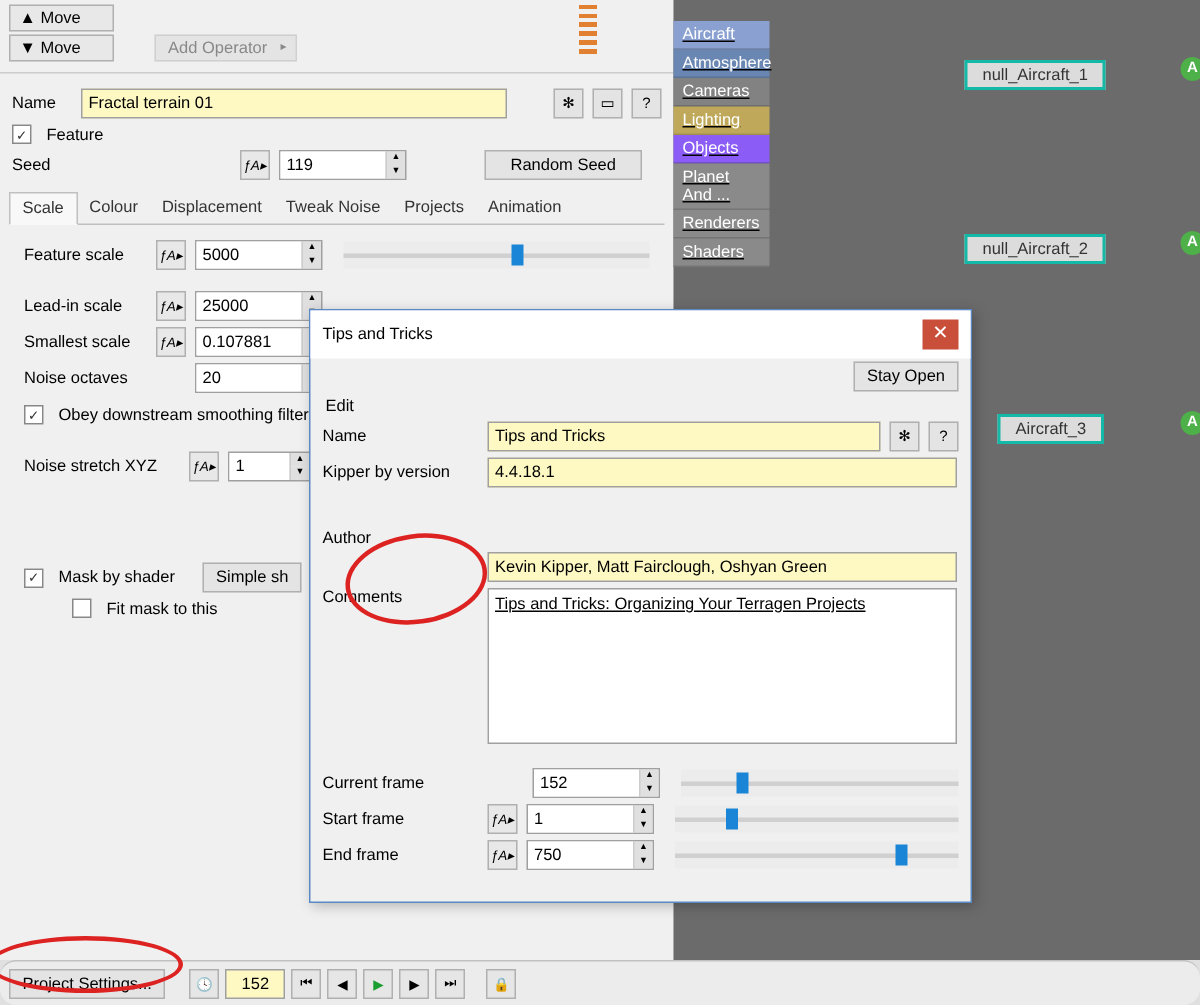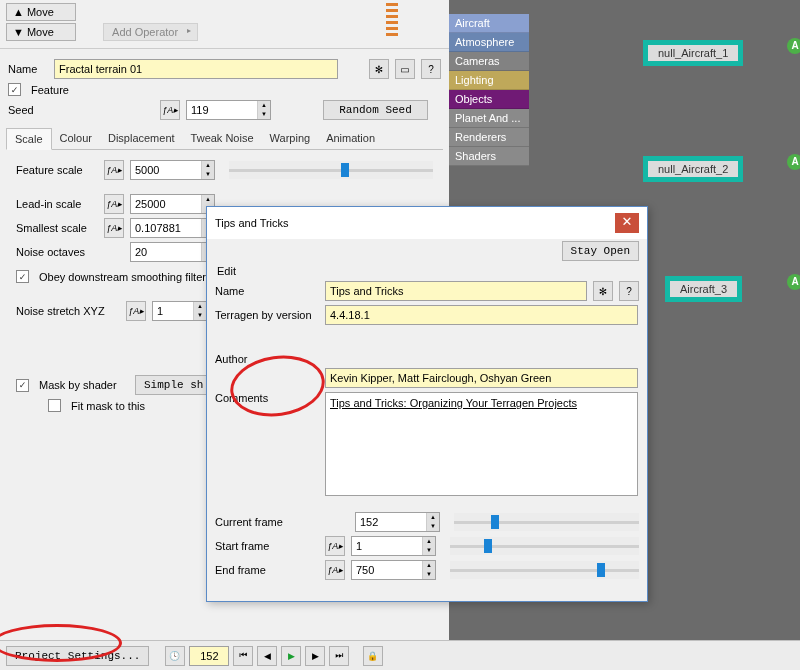--- a/index.html
+++ b/index.html
@@ -6,46 +6,46 @@
 body { margin: 0; width: 800px; height: 670px; background: #e0e0e0; position: relative; overflow: hidden; }
 .left { left: 0; top: 0; width: 449px; height: 640px; background: #f0f0f0; padding-top: 0; }
 .topbtns { padding: 2px 6px; }
 .arrowbtn { display: inline-block; border: 1px solid #b0b0b0; background: #e8e8e8; padding: 2px 10px 2px 6px; margin: 1px 0; width: 70px; cursor: pointer; }
 .addop { display: inline-block; border: 1px solid #d0d0d0; background: #e4e4e4; color: #888; padding: 2px 18px 2px 8px; width: 95px; margin-left: 24px; cursor: pointer; position: relative; }
 .addop::after { content: "▸"; position: absolute; right: 6px; font-size: 8px; color: #888; }
 .row { display: flex; align-items: center; padding: 2px 8px; gap: 6px; }
 .lbl { width: 70px; }
 .lbl-wide { width: 95px; }
 .txt { border: 1px solid #a0a0a0; background: #fef9c3; padding: 2px 4px; height: 20px; }
-.btn { border: 1px solid #b0b0b0; background: #e4e4e4; padding: 2px 8px; cursor: pointer; height: 20px; display: inline-flex; align-items: center; font-family: Liberation Mono, monospace; }
+.btn { border: 1px solid #b0b0b0; background: #e4e4e4; padding: 2px 8px; cursor: pointer; height: 20px; display: inline-flex; align-items: center; }
 .iconbtn { width: 20px; height: 20px; border: 1px solid #b0b0b0; background: #e4e4e4; display: inline-flex; align-items: center; justify-content: center; font-size: 10px; cursor: pointer; }
 .cb { width: 13px; height: 13px; border: 1px solid #888; background: #fff; display: inline-flex; align-items: center; justify-content: center; font-size: 9px; color: #333; margin-right: 4px; }
 .cb.checked::after { content: "✓"; }
 .tabs { display: flex; border-bottom: 1px solid #c0c0c0; margin: 6px 6px 0 6px; }
 .tab { padding: 4px 8px; color: #333; cursor: pointer; }
 .tab.active { background: #f8f8f8; border: 1px solid #c0c0c0; border-bottom: 1px solid #f8f8f8; margin-bottom: -1px; }
 .spin { display: inline-flex; border: 1px solid #a0a0a0; }
 .spin input { border: none; width: 70px; padding: 2px 4px; height: 18px; }
 .spin .ud { width: 13px; display: flex; flex-direction: column; }
 .spin .ud span { flex: 1; background: #e0e0e0; font-size: 6px; text-align: center; line-height: 8px; border-left: 1px solid #ccc; cursor: pointer; }
 .slider { flex: 1; height: 18px; position: relative; background: #ececec; margin-left: 8px; }
 .slider .track { position: absolute; top: 8px; left: 0; right: 0; height: 3px; background: #d0d0d0; }
 .slider .thumb { position: absolute; width: 8px; height: 14px; top: 2px; background: #1a84d6; }
 .nodearea { position: absolute; left: 449px; top: 0; right: 0; bottom: 30px; background: #6b6b6b; }
-.catlist { position: absolute; left: 0; top: 14px; width: 80px; }
+.catlist { position: absolute; left: 0; top: 14px; width: 64px; text-decoration: underline; }
 .cat { padding: 3px 6px; color: #fff; font-size: 11px; cursor: pointer; border-bottom: 1px solid rgba(0,0,0,.15); }
-.node { position: absolute; background: #dcdcdc; border: 5px solid #14b8a6; padding: 2px 10px; font-size: 11px; color: #333; }
+.node { position: absolute; background: #dcdcdc; border: 2px solid #14b8a6; padding: 2px 10px; font-size: 11px; color: #333; }
 .badge { position: absolute; width: 16px; height: 16px; border-radius: 50%; background: #4db048; color: #fff; font-size: 10px; text-align: center; line-height: 16px; font-weight: bold; }
 .tline-top { position: absolute; left: 386px; top: 0; width: 12px; height: 36px; background: repeating-linear-gradient(0deg,#e08030 0 3px,transparent 3px 6px); }
 .dlg { position: absolute; left: 206px; top: 206px; width: 442px; height: 396px; background: #f0f0f0; border: 1px solid #5a8ac6; box-shadow: 2px 2px 8px rgba(0,0,0,.25); }
 .dlgtitle { background: #fff; padding: 6px 8px; font-size: 12px; display: flex; justify-content: space-between; align-items: center; }
 .closebtn { width: 24px; height: 20px; background: #c94f3a; color: #fff; text-align: center; line-height: 18px; cursor: pointer; font-size: 13px; }
 .menuitem { padding: 2px 10px; display: inline-block; cursor: pointer; }
 .textarea { border: 1px solid #a0a0a0; background: #fff; padding: 4px; height: 104px; width: 313px; resize: none; font: inherit; text-decoration: underline; }
-.bottombar { position: absolute; left: 0; bottom: 0; width: 800px; height: 30px; background: #ececec; border-top: 1px solid #c0c0c0; display: flex; align-items: center; gap: 4px; padding: 0 6px; }
+.bottombar { position: absolute; left: 0; bottom: 0; width: 800px; height: 30px; background: #ececec; border-top: 1px solid #c0c0c0; display: flex; align-items: center; gap: 4px; padding: 0 6px; border-radius: 11px; }
 .tcbtn { width: 20px; height: 20px; border: 1px solid #b0b0b0; background: #e6e6e6; display: inline-flex; align-items: center; justify-content: center; font-size: 9px; cursor: pointer; }
 .circle { position: absolute; border: 3px solid #d22; border-radius: 50%; pointer-events: none; }
 .c1 { left: 230px; top: 356px; width: 95px; height: 60px; transform: rotate(-8deg); }
 .c2 { left: -8px; top: 624px; width: 130px; height: 38px; }
 .funcbtn { width: 20px; height: 20px; border: 1px solid #b0b0b0; background: #e8e8e8; display: inline-flex; align-items: center; justify-content: center; font-size: 9px; font-style: italic; cursor: pointer; }
 .play { color: #1a9e30; }
 </style>
 </head>
 <body>
 
@@ -81,21 +81,21 @@
           </div>
         </div>
       <span style="width:40px"></span>
       <button class="btn" style="width:105px;justify-content:center">Random Seed</button>
     </div>
     <div class="tabs">
       <div class="tab active">Scale</div>
       <div class="tab">Colour</div>
       <div class="tab">Displacement</div>
       <div class="tab">Tweak Noise</div>
-      <div class="tab">Warping</div>
+      <div class="tab">Projects</div>
       <div class="tab">Animation</div>
     </div>
     <div style="padding:8px 8px">
       <div class="row">
         <span class="lbl-wide" style="width:82px">Feature scale</span>
         <span class="funcbtn">ƒA▸</span>
         <div class="spin">
             <input value="5000" style="">
             <div class="ud">
               <span>▲</span>
@@ -170,21 +170,21 @@
     </div>
   </div>
 </div>
 
 <div class="nodearea">
   <div class="catlist">
     <div class="cat" style="background:#8aa0d0">Aircraft</div>
     <div class="cat" style="background:#6a86b2">Atmosphere</div>
     <div class="cat" style="background:#828282">Cameras</div>
     <div class="cat" style="background:#bfa85a">Lighting</div>
-    <div class="cat" style="background:#701a75">Objects</div>
+    <div class="cat" style="background:#8b5cf6">Objects</div>
     <div class="cat" style="background:#8a8a8a">Planet And ...</div>
     <div class="cat" style="background:#8a8a8a">Renderers</div>
     <div class="cat" style="background:#8a8a8a">Shaders</div>
   </div>
   <div class="node" style="left:194px;top:40px">null_Aircraft_1</div>
   <div class="badge" style="left:338px;top:38px">A</div>
   <div class="node" style="left:194px;top:156px">null_Aircraft_2</div>
   <div class="badge" style="left:338px;top:154px">A</div>
   <div class="node" style="left:216px;top:276px">Aircraft_3</div>
   <div class="badge" style="left:338px;top:274px">A</div>
@@ -199,21 +199,21 @@
     <button class="btn">Stay Open</button>
   </div>
   <div><span class="menuitem">Edit</span></div>
   <div class="row">
     <span style="width:104px">Name</span>
     <input class="txt" style="width: 262px;" value="Tips and Tricks">
     <span class="iconbtn">✻</span>
     <span class="iconbtn">?</span>
   </div>
   <div class="row">
-    <span style="width:104px">Terragen by version</span>
+    <span style="width:104px">Kipper by version</span>
     <input class="txt" style="width: 313px;" value="4.4.18.1">
   </div>
   <div class="row">
     <span style="width:104px">Author</span>
     <input class="txt" style="width: 313px; margin-top: 39px;" value="Kevin Kipper, Matt Fairclough, Oshyan Green">
   </div>
   <div class="row" style="align-items:flex-start">
     <span style="width:104px">Comments</span>
     <textarea class="textarea" style="">Tips and Tricks: Organizing Your Terragen Projects</textarea>
   </div>

